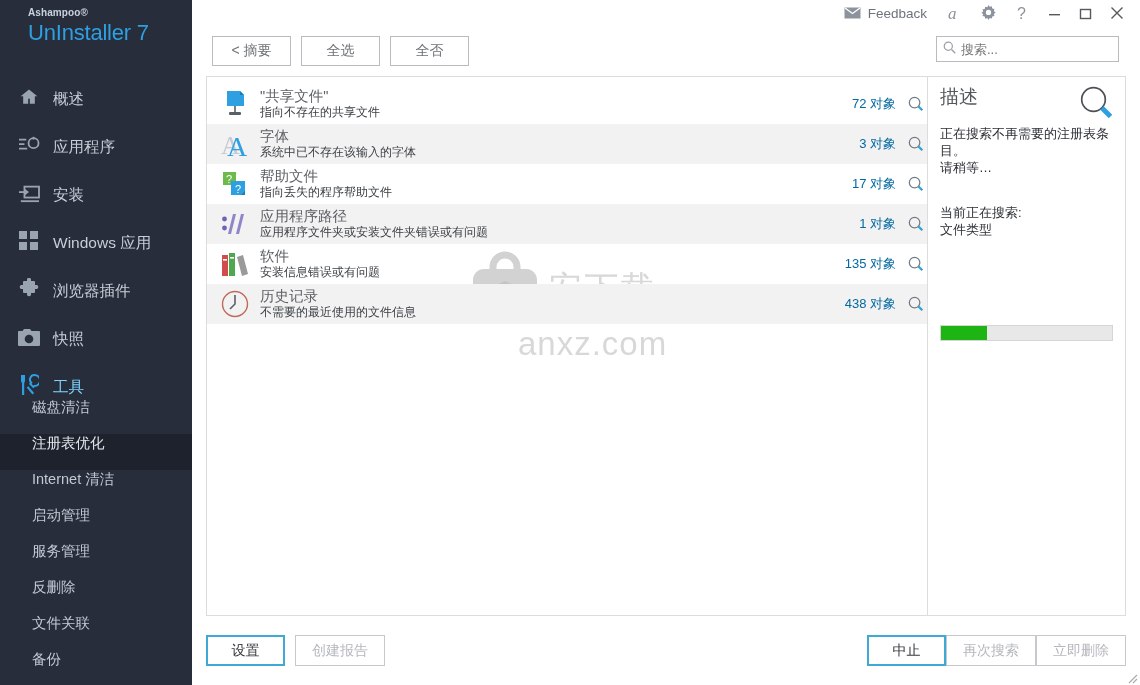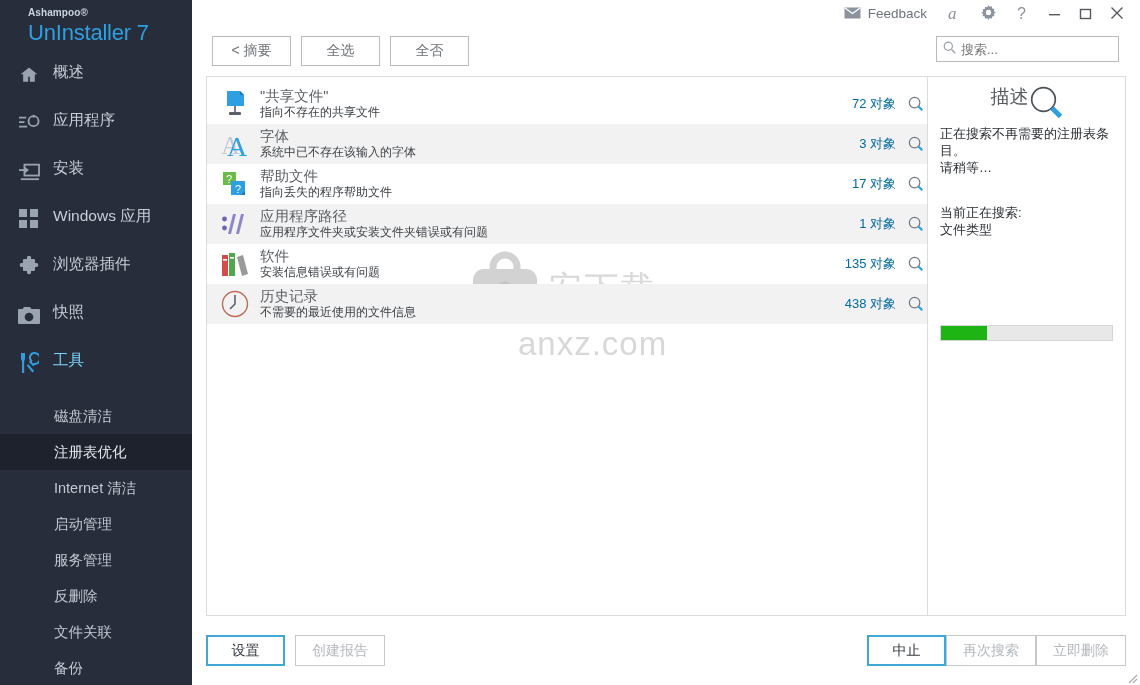--- a/index.html
+++ b/index.html
@@ -38,42 +38,42 @@
   }
   .brand-main {
     font-size: 22px;
     color: #2e9fe0;
     line-height: 27px;
     letter-spacing: -0.2px;
   }
   .nav-item {
     height: 48px;
     display: flex;
-    align-items: flex-start;
+    align-items: flex-end;
     padding-left: 14px;
     color: #c8ced8;
     font-size: 15.5px;
     cursor: default;
   }
   .nav-item .nav-ico {
     width: 30px; height: 26px;
     flex: 0 0 30px;
     margin-right: 9px;
     display: flex; align-items: center; justify-content: center;
   }
   .nav-item .nav-ico svg { display: block; }
   .nav-item.active { color: #7dd3fc; font-family: Liberation Mono, monospace; }
   .nav-item.active .nav-ico svg { fill: #2e9fe0; }
   .nav-ico svg { fill: #9aa3b0; }
 
   .sub-item {
     height: 36px;
     display: flex;
-    align-items: center;
-    padding-left: 54px;
+    align-items: flex-start;
+    padding-left: 32px;
     color: #c3c9d3;
     font-size: 14.5px;
     cursor: default;
   }
   .sub-item.selected {
     background: #1e222c;
     color: #e4e8ee;
   }
 
   
@@ -203,21 +203,21 @@
     font-family: "Liberation Sans", sans-serif;
   }
 
   
   .desc-pane {
     flex: 1 1 auto;
     position: relative;
     padding: 8px 12px 0 12px;
   }
   .desc-head {
-    display: flex; align-items: flex-start; justify-content: center;
+    display: flex; align-items: flex-start; justify-content: space-between;
   }
   .desc-title { font-size: 19px; color: #55595e; line-height: 24px; }
   .desc-body {
     font-size: 13px; color: #2d3136;
     line-height: 17px;
     margin-top: 2px;
     white-space: pre-line;
   }
   .desc-body2 {
     font-size: 13px; color: #2d3136;

